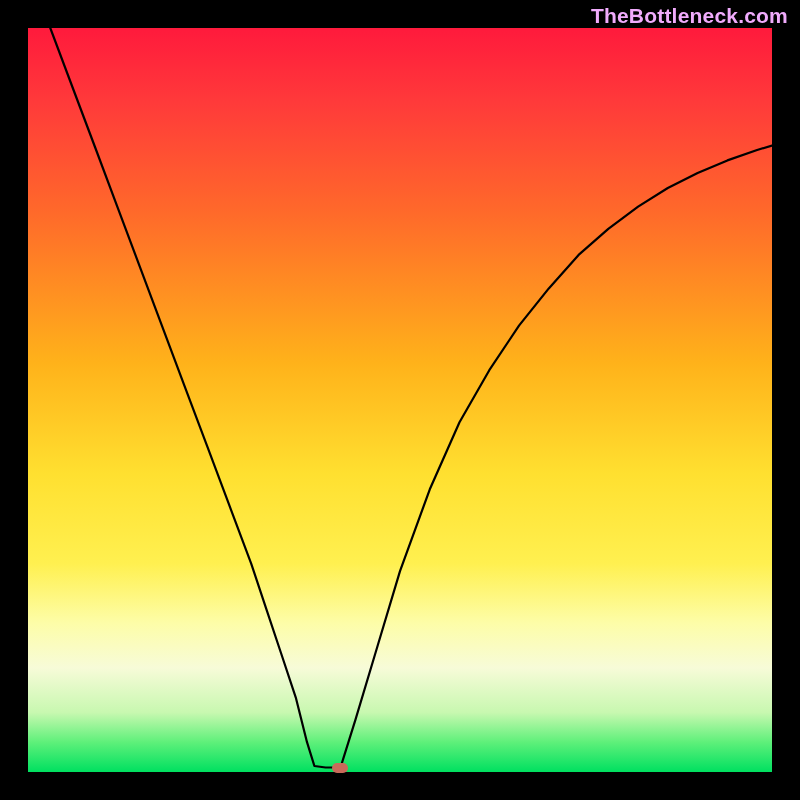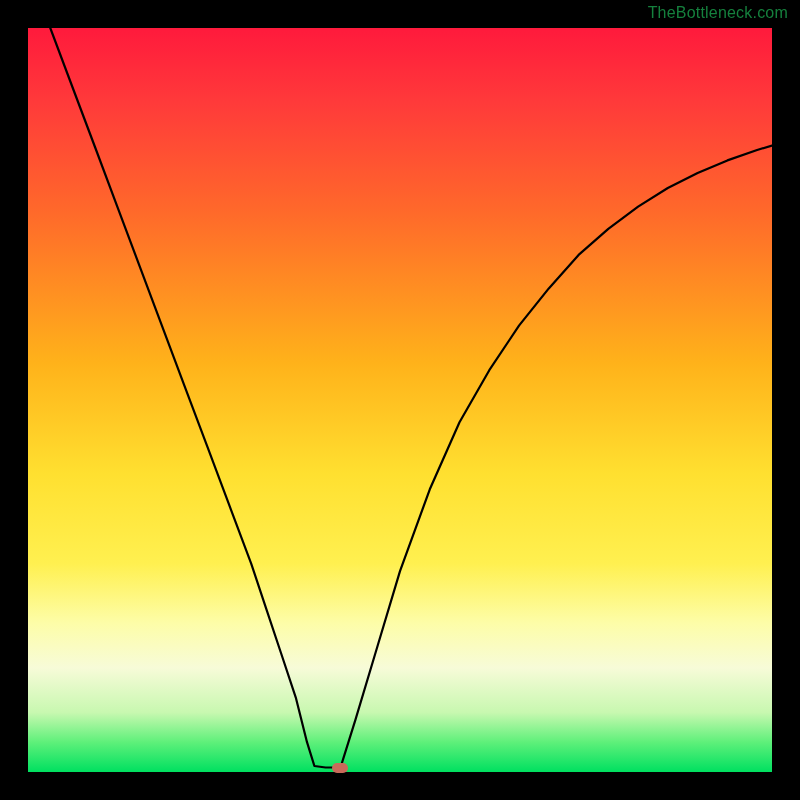--- a/index.html
+++ b/index.html
@@ -41,23 +41,23 @@
     position: absolute;
     width: 16px;
     height: 10px;
     background: #c96a5a;
     border-radius: 5px;
   }
   .watermark {
     position: absolute;
     top: 4px;
     right: 12px;
-    color: #15803d;
-    font-size: 16px;
-    font-weight: 400;
+    color: #f0abfc;
+    font-size: 21px;
+    font-weight: 700;
     letter-spacing: 0.2px;
   }
 </style>
 </head>
 <body>
 
 <div class="plot-area">
   <svg class="curve-svg" viewBox="0 0 744 744" preserveAspectRatio="none">
     <path fill="none" stroke="#000" stroke-width="2.2" stroke-linecap="round" stroke-linejoin="round" d="M 22.3 0.0 L 44.6 59.5 L 67.0 119.0 L 89.3 178.6 L 111.6 238.1 L 133.9 297.6 L 156.2 357.1 L 178.6 416.6 L 200.9 476.2 L 223.2 535.7 L 238.1 580.3 L 253.0 625.0 L 267.8 669.6 L 279.0 714.2 L 286.4 738.0 L 286.4 738.0 L 297.6 739.5 L 312.5 739.5 L 312.5 739.5 L 327.4 691.9 L 349.7 617.5 L 372.0 543.1 L 401.8 461.3 L 431.5 394.3 L 461.3 342.2 L 491.0 297.6 L 520.8 260.4 L 550.6 226.9 L 580.3 200.9 L 610.1 178.6 L 639.8 160.0 L 669.6 145.1 L 699.4 132.4 L 729.1 122.0 L 744.0 117.6 "></path>
   </svg>

